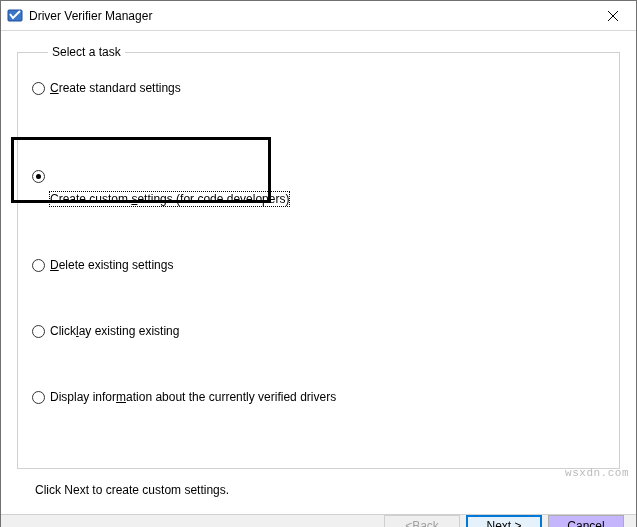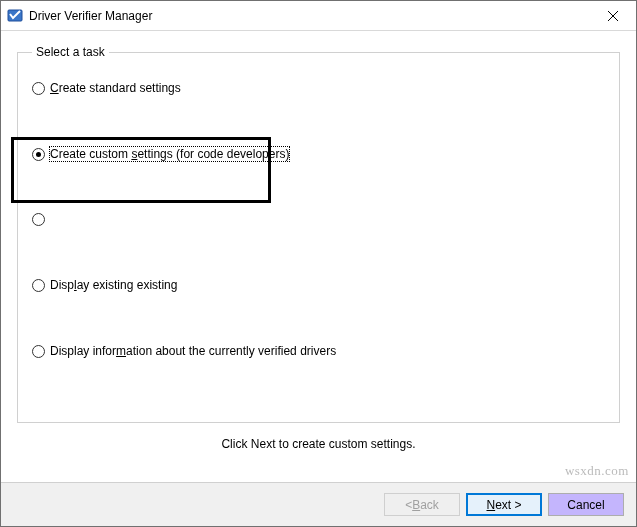--- a/index.html
+++ b/index.html
@@ -60,20 +60,21 @@
     fieldset.group {
       border: 1px solid #d0d0d0;
       margin: 0;
       padding: 12px 14px 12px 14px;
       position: relative;
     }
     fieldset.group legend {
       font-size: 12px;
       padding: 0 4px;
       color: #000;
+      margin-left: 16px;
     }
     .radio-row {
       display: flex;
       align-items: center;
       margin: 10px 0 52px 0;
     }
     .radio-row:last-of-type { }
     .radio {
       width: 13px;
       height: 13px;
@@ -97,26 +98,25 @@
     .radio-label {
       color: #000;
       text-align: center;
     }
     .radio-label .acc { text-decoration: underline; }
     .highlight-box {
       position: absolute;
       border: 3px solid #000;
       pointer-events: none;
     }
-    .focus-rect { outline: 1px dotted #000; outline-offset: 0; }
+    .focus-rect { outline: 1px dotted #000; outline-offset: 0; margin-top: 45px; }
     .instructions {
       padding: 10px 18px 4px 18px;
       color: #000;
       line-height: 1.9;
-      text-align: center;
     }
     .button-bar {
       height: 44px;
       border-top: 1px solid #d0d0d0;
       display: flex;
       align-items: center;
       justify-content: flex-end;
       padding: 0 12px;
       gap: 6px;
       background: #f0f0f0;
@@ -134,23 +134,23 @@
       cursor: default;
     }
     .btn.default { border: 2px solid #0078d7; background: #e5f1fb; }
     .btn.disabled { color: #a0a0a0; border-color: #cfcfcf; background: #efefef; }
     .btn .acc { text-decoration: underline; }
     .watermark {
       position: absolute;
       right: 8px;
       bottom: 48px;
       color: #bbb;
-      font-size: 13px;
+      font-size: 11px;
       letter-spacing: 0.5px;
-      font-family: Liberation Serif, serif;
+      font-family: Liberation Mono, monospace;
     }
   </style>
 </head>
 <body>
 
 <div class="window">
 
   <div class="titlebar">
     <span class="app-icon">
       <svg width="16" height="16" viewBox="0 0 16 16">
@@ -176,25 +176,26 @@
         <span class="radio-label"><span></span><span class="acc">C</span><span>reate standard settings</span></span>
       </div>
 
       <div class="radio-row">
         <span class="radio checked"></span>
         <span class="radio-label focus-rect"><span>Create custom </span><span class="acc">s</span><span>ettings (for code developers)</span></span>
       </div>
 
       <div class="radio-row">
         <span class="radio"></span>
-      </div>
-
-      <div class="radio-row">
-        <span class="radio"></span>
-        <span class="radio-label"><span>Disp</span><span class="acc">l</span><span>ay existing existing</span></span>
+        <span class="radio-label"><span></span><span class="acc">D</span><span>elete existing settings</span></span>
+      </div>
+
+      <div class="radio-row">
+        <span class="radio"></span>
+        <span class="radio-label"><span>Click</span><span class="acc">l</span><span>ay existing existing</span></span>
       </div>
 
       <div class="radio-row">
         <span class="radio"></span>
         <span class="radio-label"><span>Display infor</span><span class="acc">m</span><span>ation about the currently verified drivers</span></span>
       </div>
 
     </fieldset>
 
     <div class="highlight-box" style="left:10px; top:106px; width:260px; height:66px;"></div>

